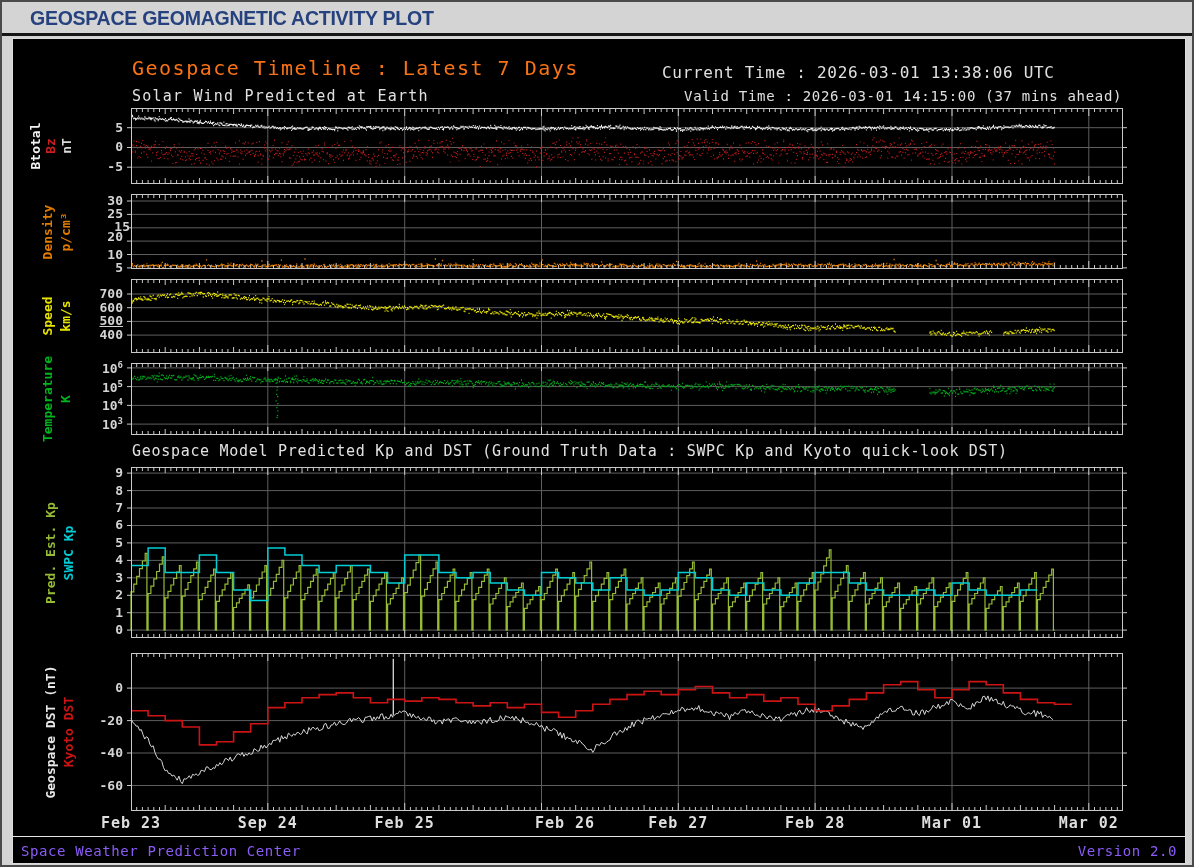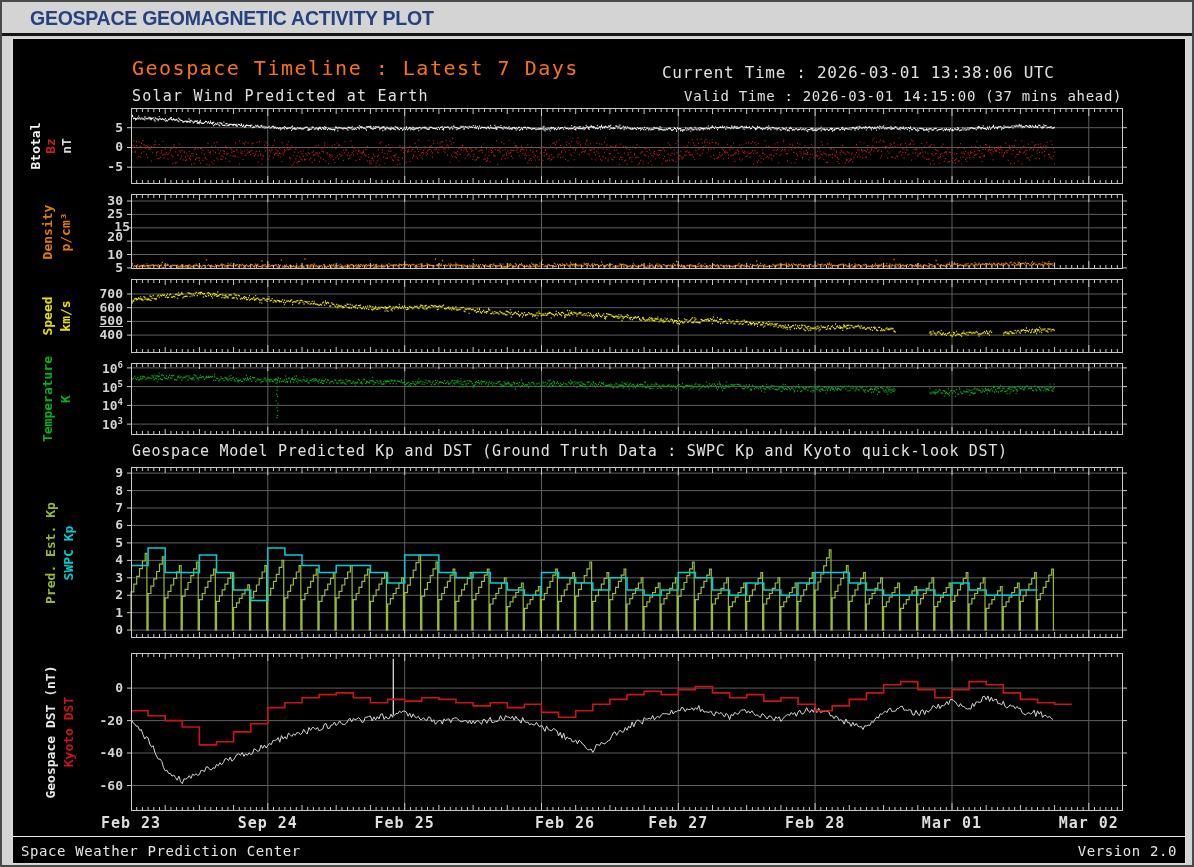--- a/index.html
+++ b/index.html
@@ -21,21 +21,21 @@
   .panel-row svg{position:absolute;top:0;overflow:visible;}
   .rot-label{position:absolute;transform:translate(-50%,-50%) rotate(-90deg);white-space:nowrap;
              font-weight:bold;font-size:13px;}
   .ytick{position:absolute;left:0;width:110px;text-align:right;font-weight:bold;font-size:13px;color:#d4d4d4;}
   .ytick sup{font-size:9px;}
   #xlabels{position:absolute;left:0;top:775px;right:0;height:22px;}
   .xlabel{position:absolute;transform:translateX(-50%);font-weight:bold;font-size:15px;
           letter-spacing:1px;color:#dedede;white-space:nowrap;}
   .plot-footer{position:absolute;left:0;right:0;top:797px;height:27px;border-top:1px solid #e6e6e6;
           display:flex;justify-content:space-between;align-items:center;padding:0 8px;
-          font-size:14px;letter-spacing:0.6px;color:#e5e5e5;}
+          font-size:14px;letter-spacing:0.6px;color:#8b5cf6;}
 </style>
 </head>
 <body>
 
 <div class="page">
   <div class="titlebar">
     <span class="titlebar-text">GEOSPACE GEOMAGNETIC ACTIVITY PLOT</span>
   </div>
   <div class="main-panel">
     <div class="gt-title">Geospace Timeline : Latest 7 Days</div>

